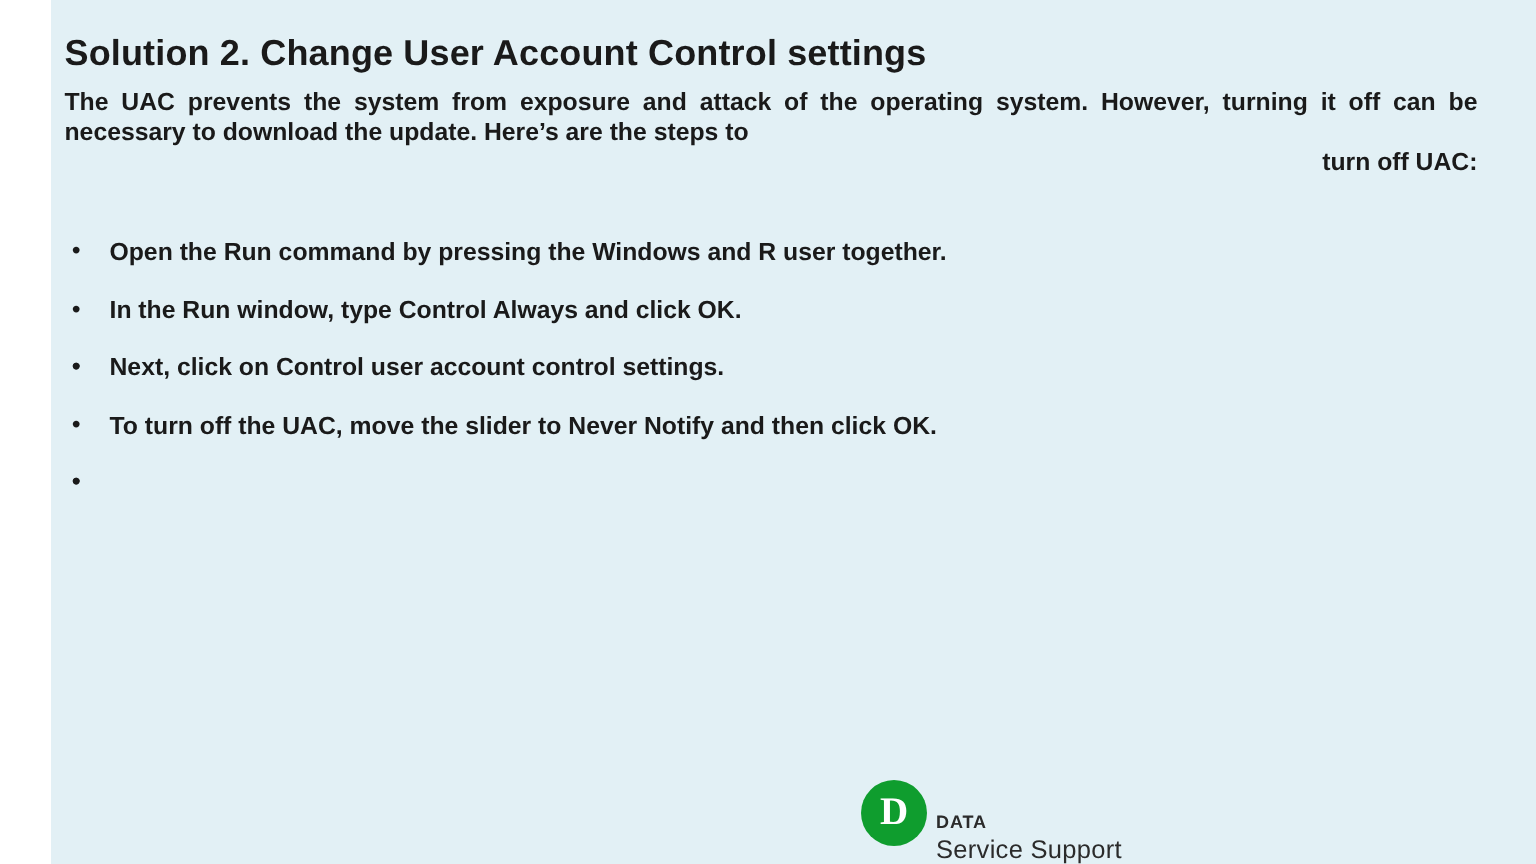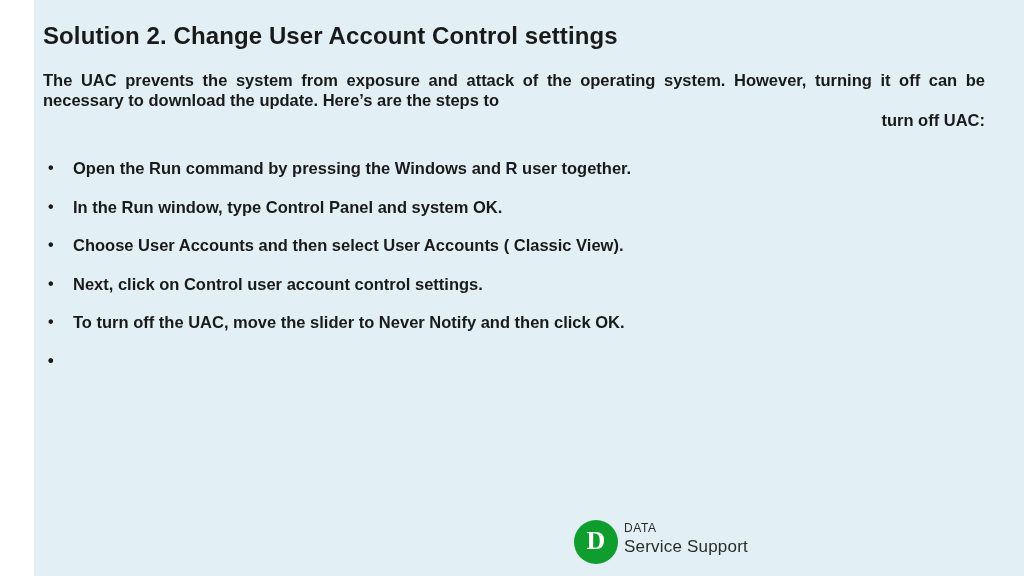--- a/index.html
+++ b/index.html
@@ -41,21 +41,21 @@
     top: 22px;
     font-size: 24px;
     font-weight: bold;
     color: #1a1a1a;
     letter-spacing: 0.1px;
     white-space: nowrap;
   }
   .para {
     position: absolute;
     left: 3px;
-    top: 70px;
+    top: 58px;
     width: 942px;
     font-size: 16.5px;
     font-weight: bold;
     color: #1a1a1a;
     line-height: 20px;
     text-align: justify;
     text-justify: inter-word;
   }
   .para span.lastline {
     display: block;
@@ -117,24 +117,25 @@
     top: -1px;
   }
   .logo-text {
     position: absolute;
     left: 50px;
     top: 5px;
     width: 180px;
   }
   .logo-text .line1 {
     font-size: 12px;
-    font-weight: normal;
+    font-weight: bold;
     color: #2b2b2b;
     letter-spacing: 0.6px;
     line-height: 14px;
+    margin-top: 20px;
   }
   .logo-text .line2 {
     font-size: 17px;
     font-weight: normal;
     color: #2b2b2b;
     letter-spacing: 0.2px;
     line-height: 24px;
     white-space: nowrap;
   }
 </style>
@@ -155,25 +156,24 @@
       <span class="lastline">turn off UAC:</span>
     </div>
 
     <ul class="bullets">
       <li>
         <span class="dot">•</span>
         <span>Open the Run command by pressing the Windows and R user together.</span>
       </li>
       <li>
         <span class="dot">•</span>
-        <span>In the Run window, type Control Panel and system OK.</span>
-      </li>
-      <li>
-        <span class="dot">•</span>
-        <span>Choose User Accounts and then select User Accounts ( Classic View).</span>
+        <span>In the Run window, type Control Always and click OK.</span>
+      </li>
+      <li>
+        <span class="dot">•</span>
       </li>
       <li>
         <span class="dot">•</span>
         <span>Next, click on Control user account control settings.</span>
       </li>
       <li>
         <span class="dot">•</span>
         <span>To turn off the UAC, move the slider to Never Notify and then click OK.</span>
       </li>
       <li>

